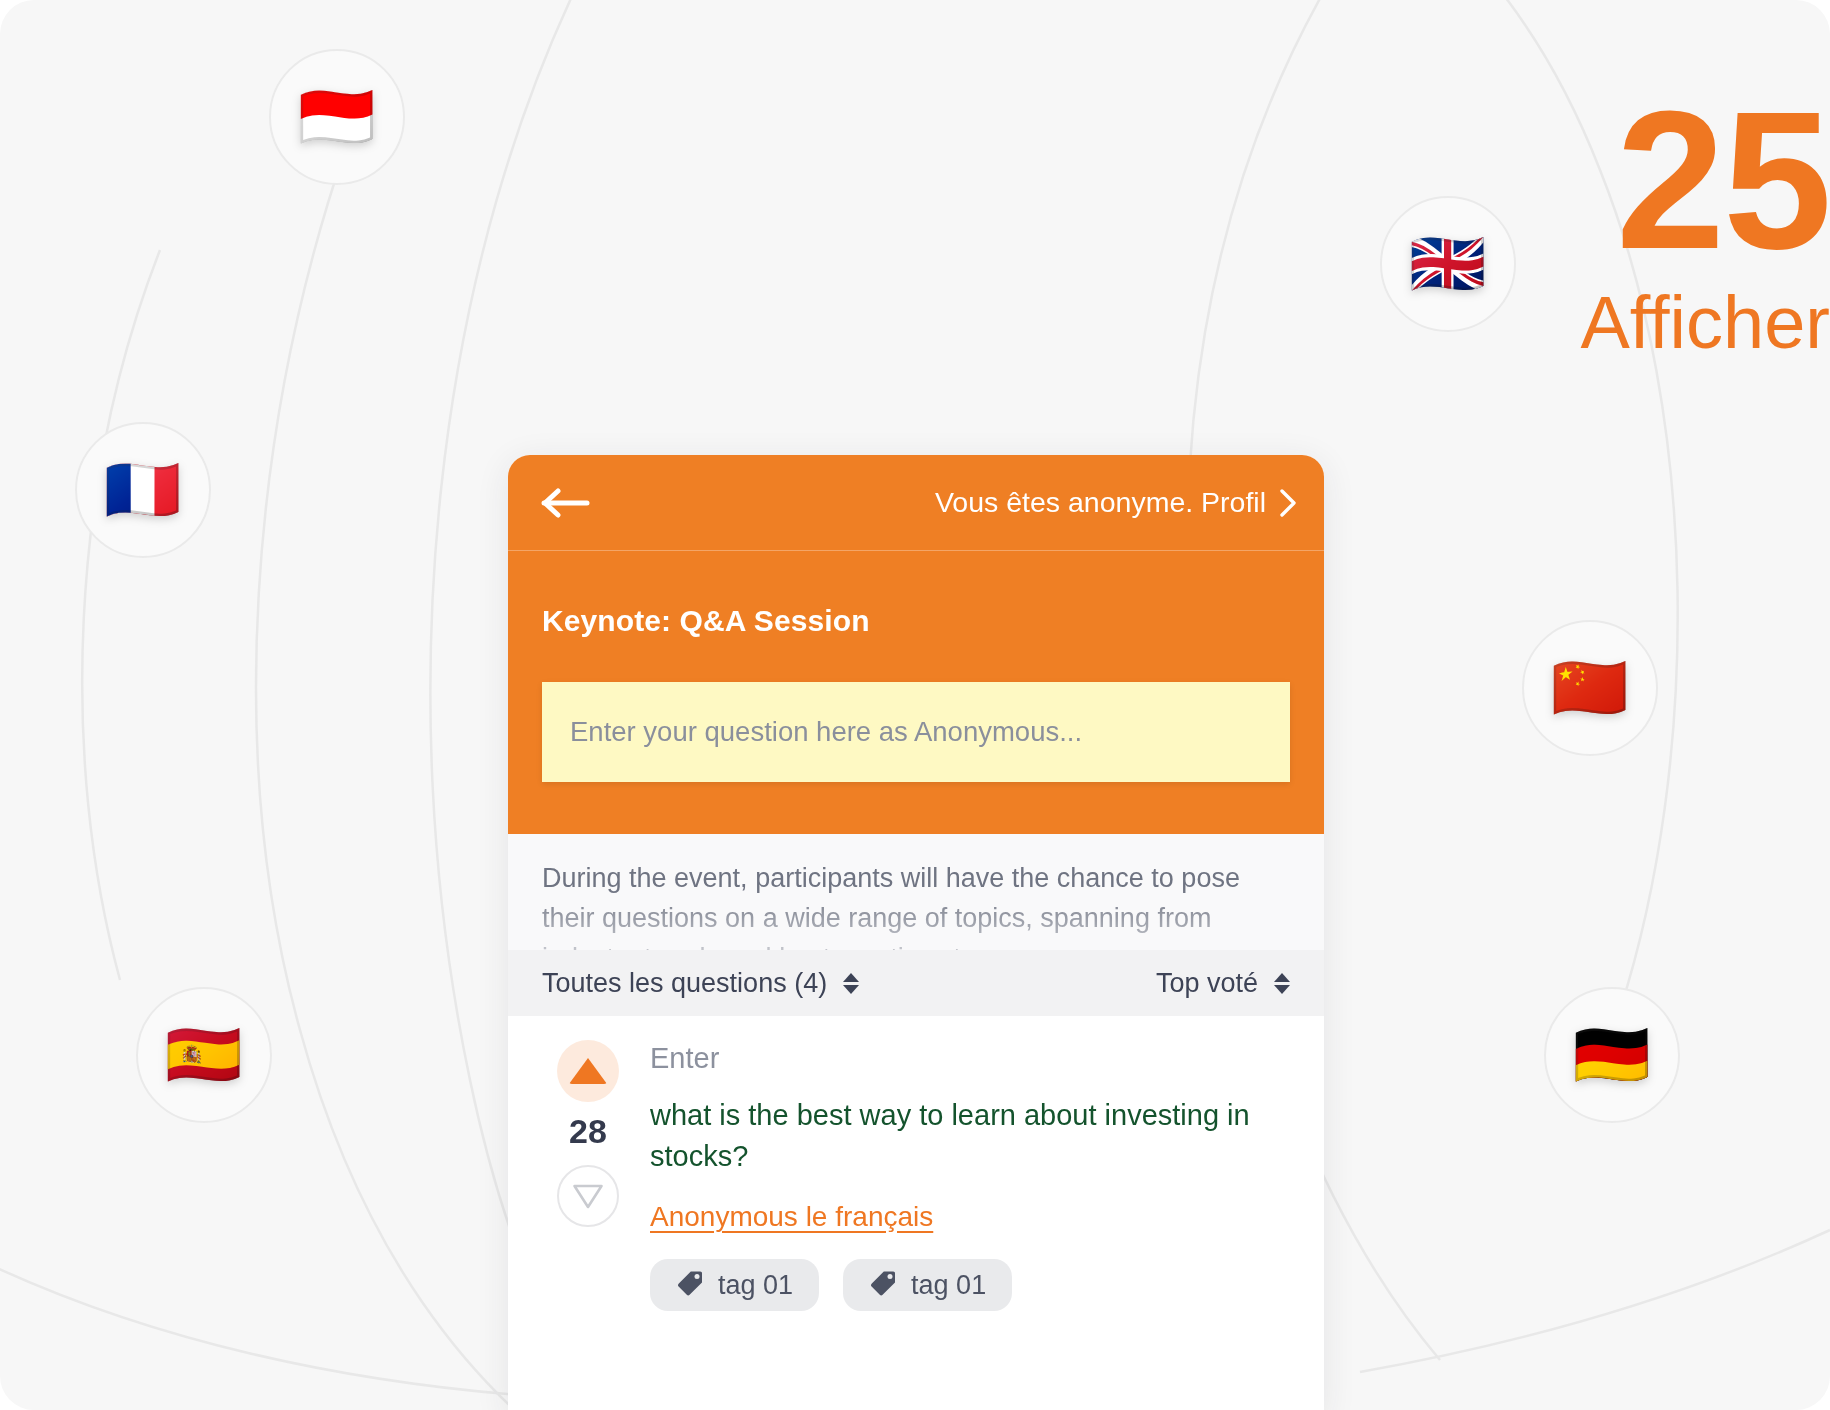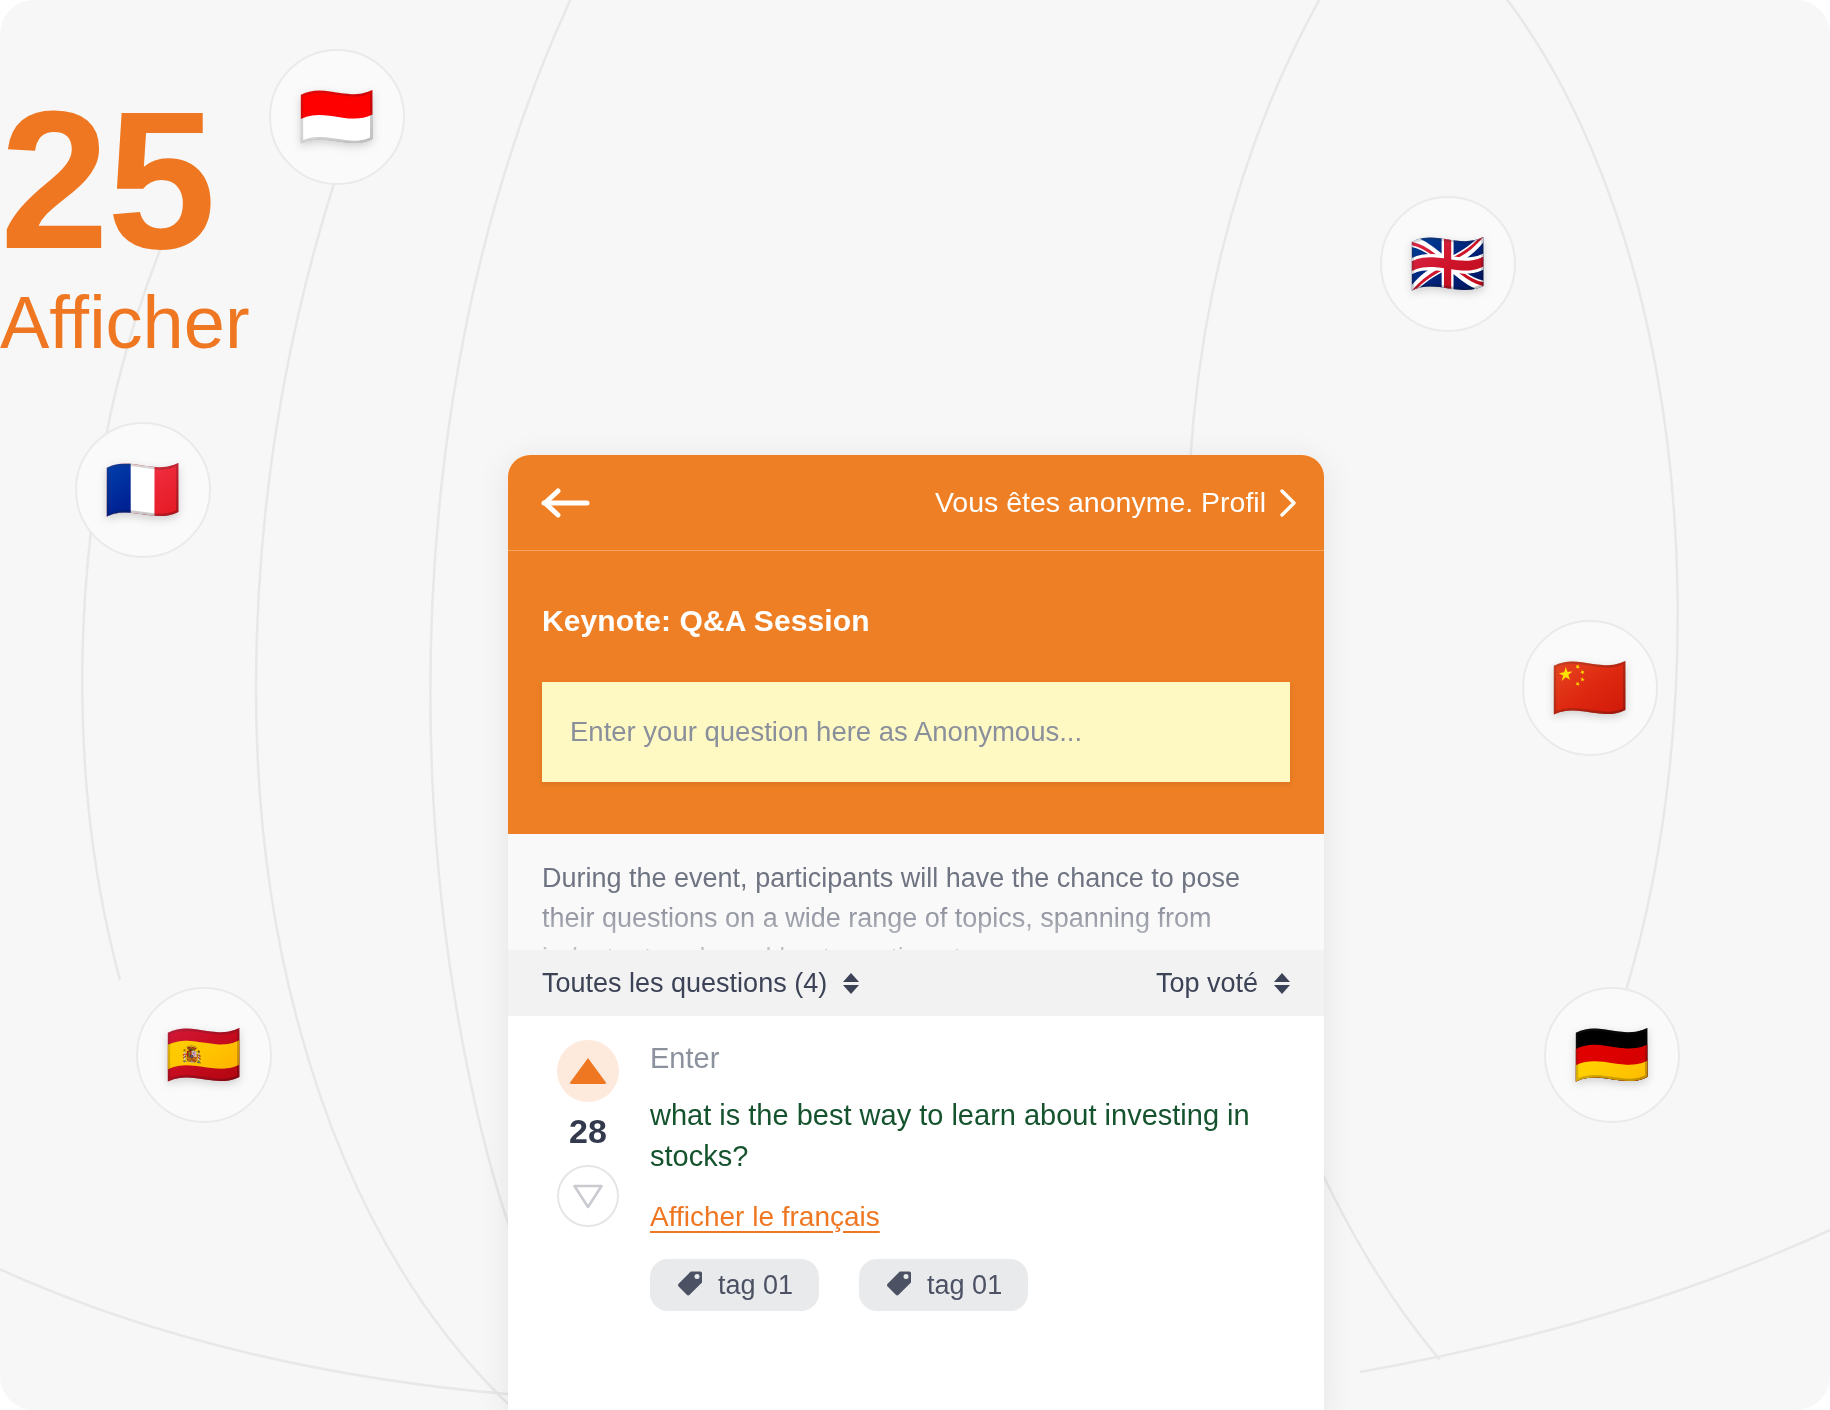--- a/index.html
+++ b/index.html
@@ -32,21 +32,21 @@
     height: 1410px;
     pointer-events: none;
   }
 
   
   .headline-wrap {
     position: absolute;
     top: 88px;
     left: 0;
     width: 1830px;
-    text-align: left;
+    text-align: right;
     z-index: 3;
   }
   .headline-number {
     font-size: 196px;
     font-weight: 700;
     line-height: 0.95;
     color: #ef7722;
     letter-spacing: -2px;
   }
   .headline-label {
@@ -286,21 +286,21 @@
     display: inline-block;
     margin-top: 24px;
     font-size: 28px;
     color: #ef7722;
     text-decoration: underline;
     text-underline-offset: 5px;
     cursor: pointer;
   }
   .tag-row {
     display: flex;
-    gap: 40px;
+    gap: 24px;
     margin-top: 26px;
   }
   .tag-pill {
     display: flex;
     align-items: center;
     gap: 14px;
     background: #e9eaec;
     border-radius: 18px;
     padding: 10px 26px;
     cursor: pointer;
@@ -419,21 +419,21 @@
           <div class="downvote-btn">
             <svg width="34" height="30" viewBox="0 0 34 30" fill="none" xmlns="http://www.w3.org/2000/svg">
               <path d="M3.5 5 H30.5 L17 26 Z" stroke="#c9cbd0" stroke-width="2.6" stroke-linejoin="round" fill="none"></path>
             </svg>
           </div>
         </div>
 
         <div class="question-body">
           <div class="author-name">Enter</div>
           <div class="question-text">what is the best way to learn about investing in stocks?</div>
-          <a class="translate-link">Afficher le français</a>
+          <a class="translate-link">Anonymous le français</a>
 
           <div class="tag-row">
             <div class="tag-pill">
               <span>
                 <svg width="28" height="28" viewBox="0 0 28 28" fill="none" xmlns="http://www.w3.org/2000/svg">
                   <path d="M14.8 2.4 H24.2 C25.4 2.4 26 3.1 26 4.2 V13.4 L13.6 25.8 C12.8 26.6 11.6 26.6 10.8 25.8 L2.6 17.6 C1.8 16.8 1.8 15.6 2.6 14.8 Z" fill="#4c5263"></path>
                   <circle cx="21" cy="7.4" r="2.5" fill="#e9eaec"></circle>
                 </svg>
               </span>
               <span class="tag-label">tag 01</span>

